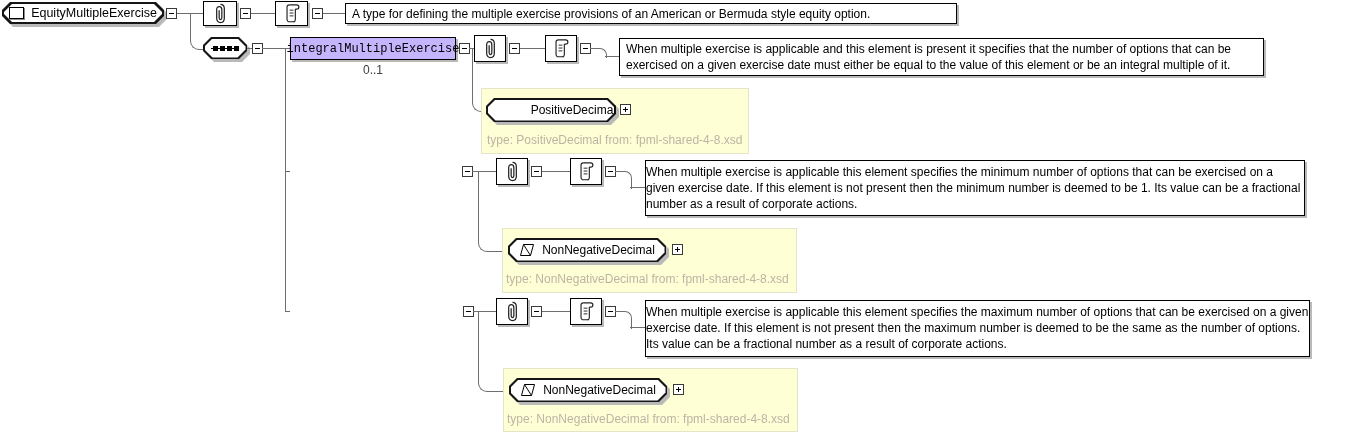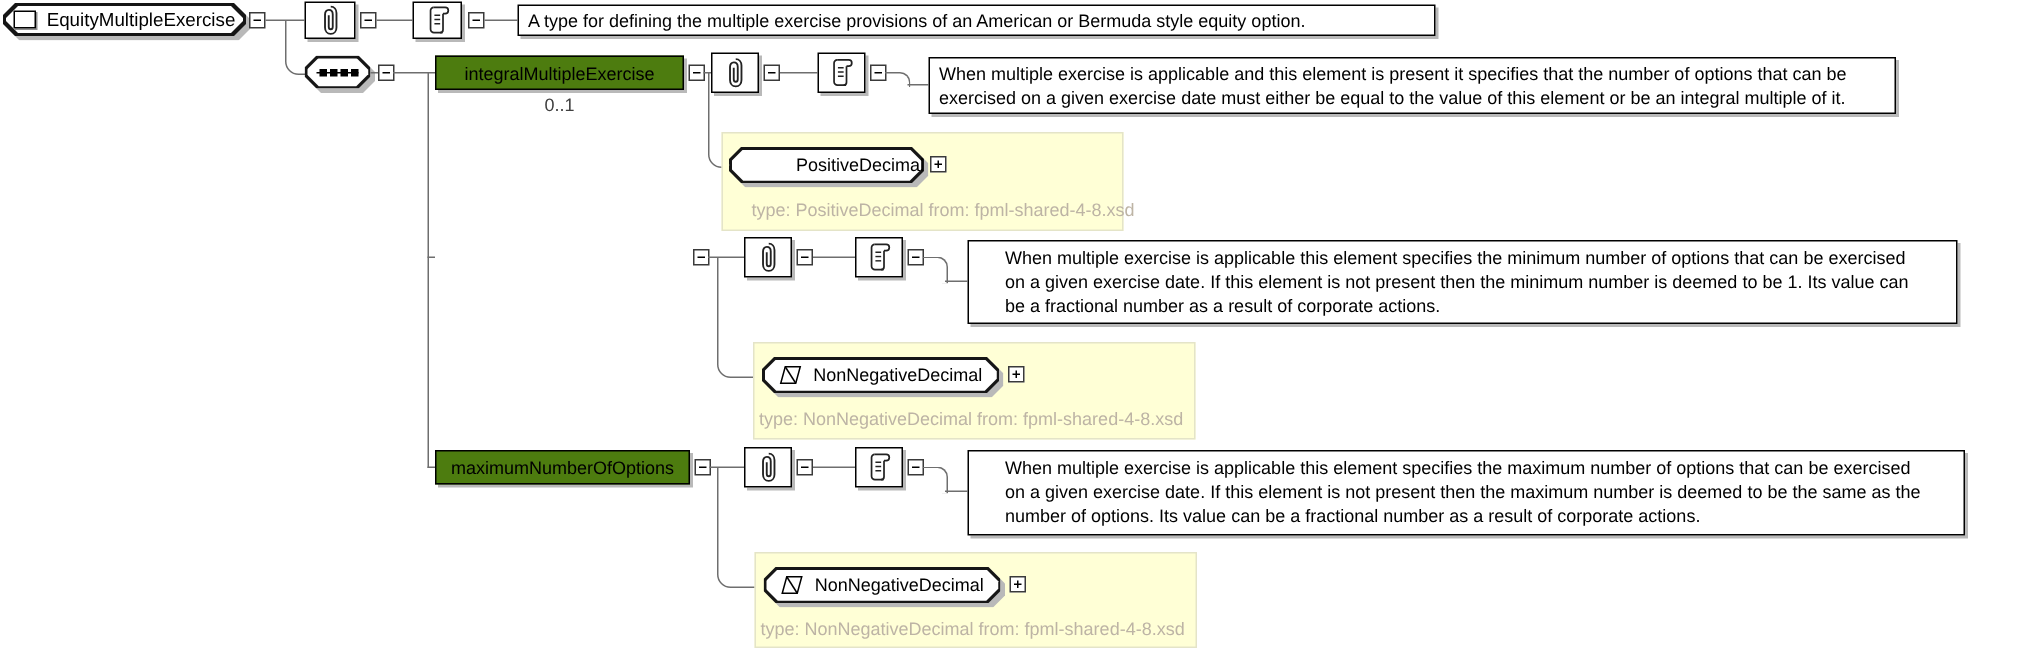--- a/index.html
+++ b/index.html
@@ -7,24 +7,24 @@
     font-family:"Liberation Sans", sans-serif;color:#000;}
   
   .ln{position:absolute;background:#6e6e6e;}
   .ln.h{height:1px;}
   .ln.v{width:1px;}
   .elb{position:absolute;border-left:1px solid #6e6e6e;border-bottom:1px solid #6e6e6e;
     border-bottom-left-radius:9px;}
   .elbr{position:absolute;border-top:1px solid #6e6e6e;border-right:1px solid #6e6e6e;
     border-top-right-radius:7px;}
   
-  .ebox{position:absolute;background:#4d7c0f;border:1px solid #000;box-shadow:2px 2px 0 #b9b9b9;
-    display:flex;align-items:center;justify-content:center;font-size:12px;white-space:nowrap;box-sizing:border-box;}
+  .ebox{position:absolute;background:#c4b5fd;border:1px solid #000;box-shadow:2px 2px 0 #b9b9b9;
+    display:flex;align-items:center;justify-content:center;font-size:12px;white-space:nowrap;box-sizing:border-box;font-family:Liberation Mono, monospace;}
   .abox{position:absolute;background:#fff;border:1px solid #000;box-shadow:2px 2px 0 #b9b9b9;
-    font-size:12px;line-height:16px;padding:3px 24px;box-sizing:border-box;}
+    font-size:12px;line-height:16px;padding:3px 0;box-sizing:border-box;}
   .abox.one{display:flex;align-items:center;padding:0 6px;}
   .ibox{position:absolute;background:#fff;border:1px solid #000;box-shadow:2px 2px 0 #b9b9b9;
     display:flex;align-items:center;justify-content:center;box-sizing:border-box;}
   
   .oct{position:absolute;--c:8px;}
   .oct .sh,.oct .bd,.oct .bg{position:absolute;
     clip-path:polygon(var(--c) 0,calc(100% - var(--c)) 0,100% var(--c),100% calc(100% - var(--c)),
     calc(100% - var(--c)) 100%,var(--c) 100%,0 calc(100% - var(--c)),0 var(--c));}
   .oct .sh{left:0;top:0;right:0;bottom:0;transform:translate(3px,3px);background:#b9b9b9;}
   .oct .bd{left:0;top:0;right:0;bottom:0;background:#161616;}
@@ -163,21 +163,21 @@
           <polygon points="4.5,1.5 14.5,1.5 11.5,12.5 1.5,12.5" fill="#fff" stroke="#000"></polygon>
           <line x1="4.5" y1="1.5" x2="11.5" y2="12.5" stroke="#000"></line>
         </svg>
         <span>PositiveDecimal</span>
       </span>
   </div>
   <span class="tg" style="left:620px;top:104px;">
       <i class="hb"></i>
       <i class="vb"></i>
     </span>
-  <div class="tnote" style="left:487px;top:133px;margin-left:14px;">type: PositiveDecimal from: fpml-shared-4-8.xsd</div>
+  <div class="tnote" style="left:487px;top:133px;">type: PositiveDecimal from: fpml-shared-4-8.xsd</div>
 
   <div class="ln h" style="left:285px;top:171px;width:5px;"></div>
   <span class="tg" style="left:462px;top:166px;">
       <i class="hb"></i>
     </span>
   <div class="ln h" style="left:472px;top:171px;width:24px;"></div>
   <div class="elb" style="left:478px;top:171px;width:30px;height:80px;"></div>
 
   <div class="ibox" style="left:496px;top:158px;width:32px;height:27px;">
     <svg width="15" height="21" viewBox="0 0 15 22">
@@ -220,23 +220,20 @@
         <span>NonNegativeDecimal</span>
       </span>
   </div>
   <span class="tg" style="left:672px;top:244px;">
       <i class="hb"></i>
       <i class="vb"></i>
     </span>
   <div class="tnote" style="left:506px;top:272px;">type: NonNegativeDecimal from: fpml-shared-4-8.xsd</div>
 
   <div class="ln h" style="left:285px;top:311px;width:5px;"></div>
-  <div class="ebox" style="left:290px;top:300px;width:170px;height:23px;">
-    <span>maximumNumberOfOptions</span>
-  </div>
   <span class="tg" style="left:463px;top:306px;">
       <i class="hb"></i>
     </span>
   <div class="ln h" style="left:473px;top:311px;width:23px;"></div>
   <div class="elb" style="left:478px;top:311px;width:31px;height:80px;"></div>
 
   <div class="ibox" style="left:496px;top:298px;width:32px;height:27px;">
     <svg width="15" height="21" viewBox="0 0 15 22">
       <path d="M7.5 1.5 C10 1.5 11.5 3.5 11.5 6 L11.5 16 C11.5 18.5 10 20.5 7.5 20.5 C5 20.5 3.5 18.5 3.5 16 L3.5 7 C3.5 5 4.5 3.8 6.2 3.8 C7.9 3.8 8.9 5 8.9 7 L8.9 15.5 C8.9 16.6 8.4 17.3 7.5 17.3 C6.6 17.3 6.1 16.6 6.1 15.5 L6.1 7.5" fill="none" stroke="#222" stroke-width="1.3"></path>
     </svg>

